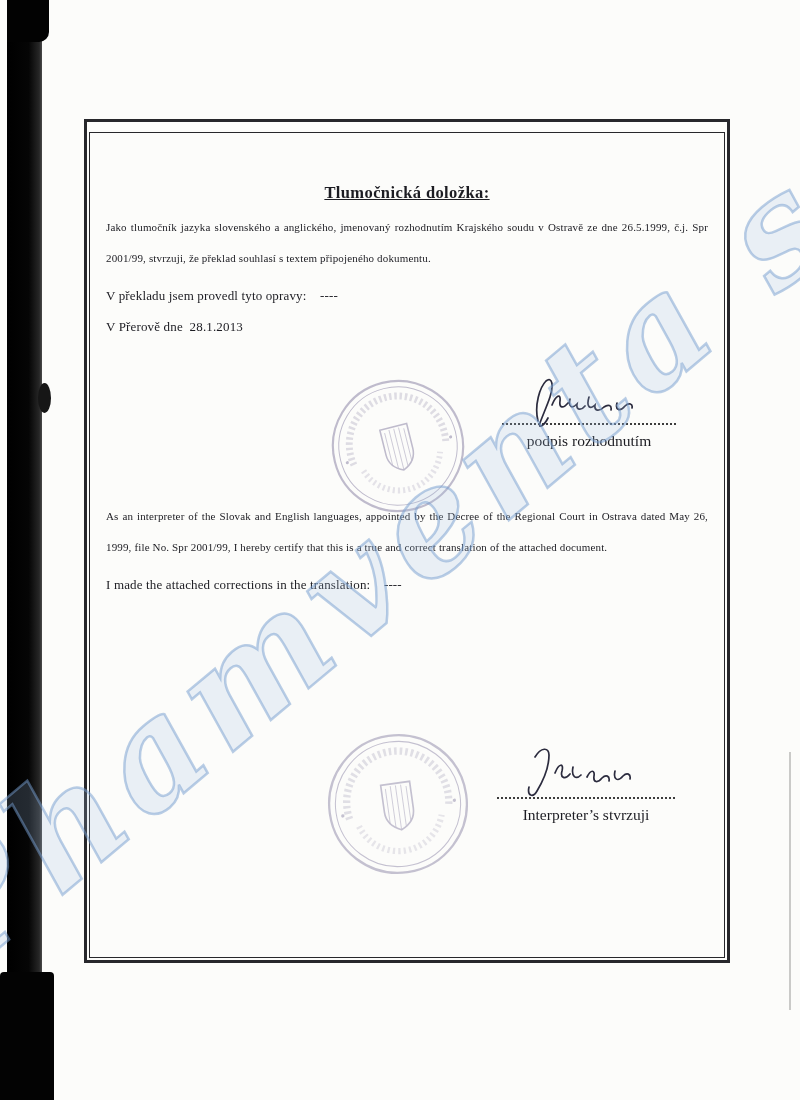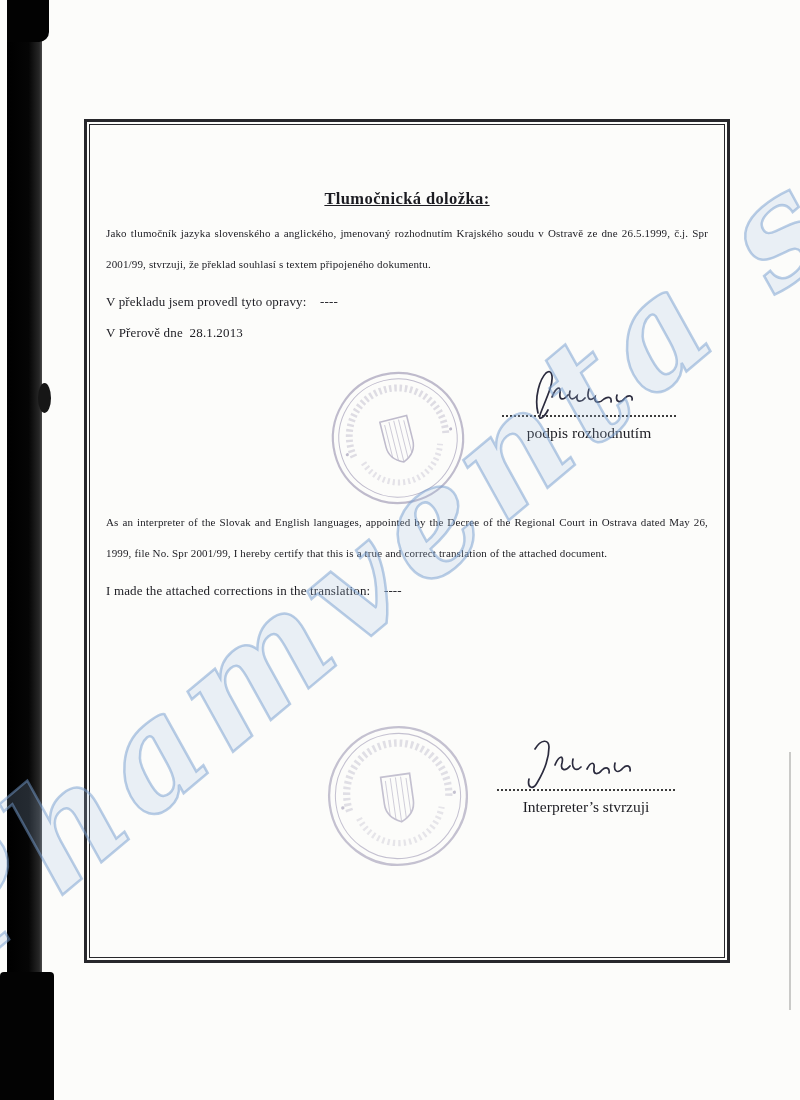--- a/index.html
+++ b/index.html
@@ -32,21 +32,21 @@
     background:rgba(160,160,158,0.55);
   }
 
   
   .document-frame {
     position:absolute; left:84px; top:119px; width:640px; height:838px;
     border:3px solid #27272b;
   }
   .frame-inner {
     position:absolute; inset:2px; border:1px solid #27272b;
-    padding:14px 16px; box-sizing:border-box;
+    padding:0 16px; box-sizing:border-box;margin-top:8px;
   }
 
   .doc-title {
     margin:50px 0 0 0; text-align:center;
     font-size:16.5px; font-weight:bold;
     text-decoration:underline; letter-spacing:0.4px;
   }
   .doc-title.second { margin-top:0; }
   .doc-para {
     margin:9px 0 6px 0; font-size:11px; line-height:31px;

